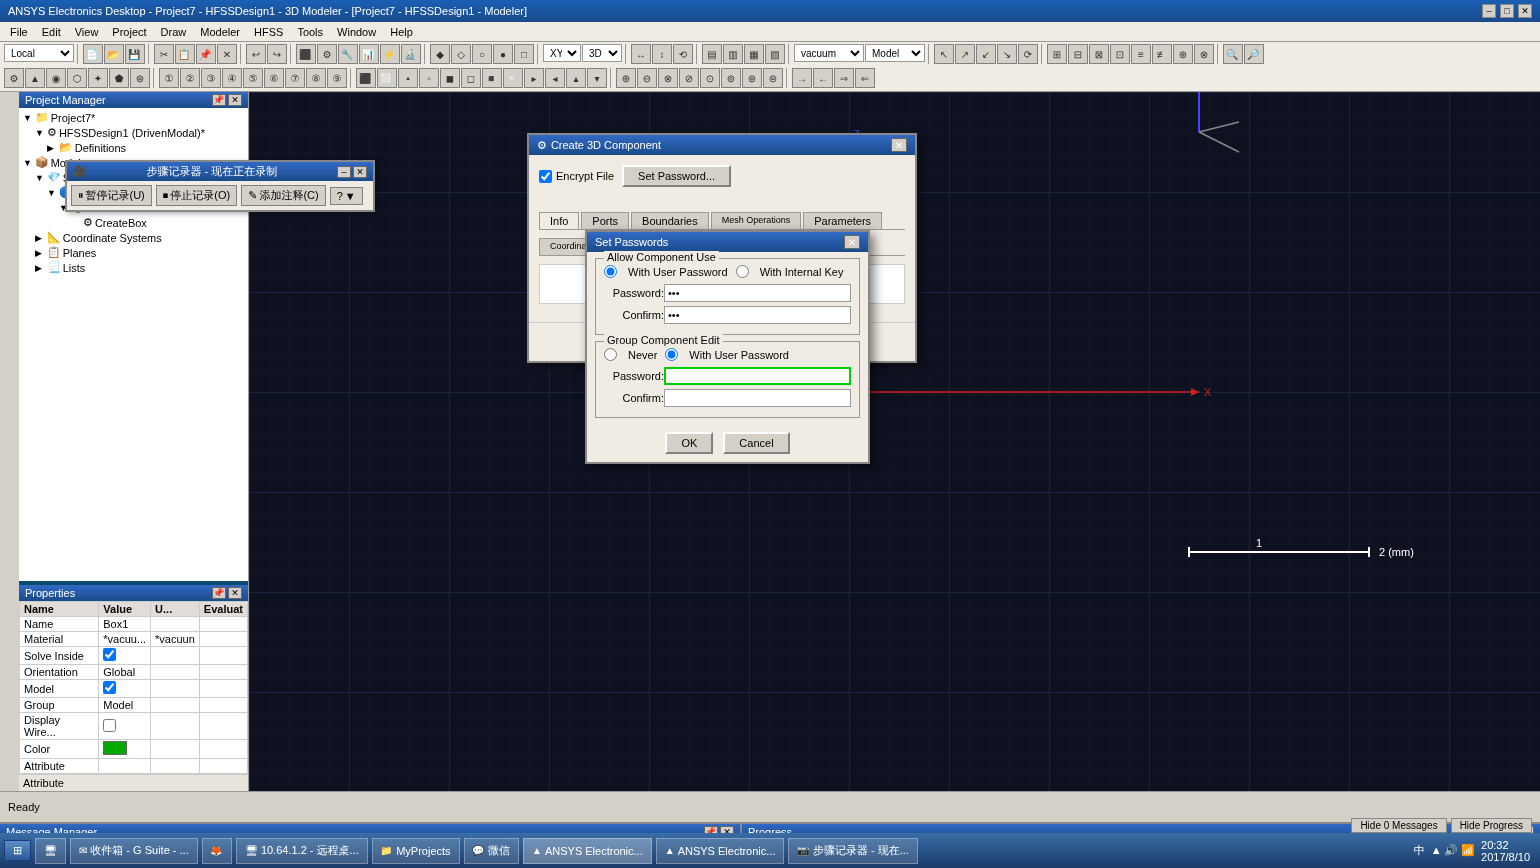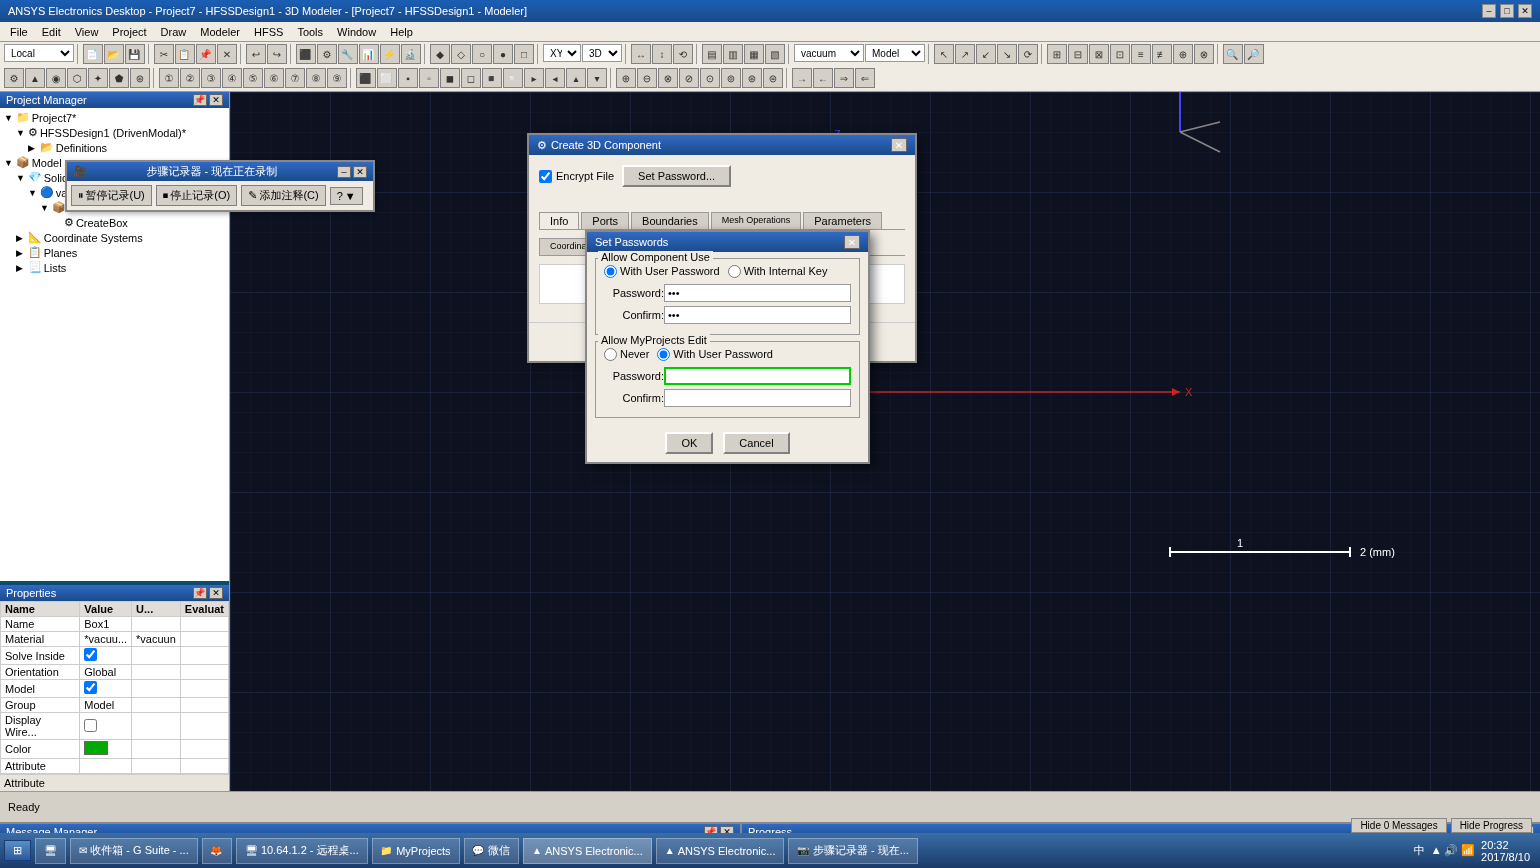--- a/index.html
+++ b/index.html
@@ -57,20 +57,21 @@
     .tb-separator { width: 3px; height: 20px; border-left: 1px solid #999; margin: 0 2px; }
     .tb-select {
       height: 18px; font-size: 10px; background: white; border: 1px solid #999;
       padding: 0 2px;
     }
 
     
     .main-layout {
       display: flex;
       height: calc(868px - 22px - 20px - 68px - 24px - 35px);
+      padding-left: 19px;
     }
 
     
     .left-panel {
       width: 230px;
       display: flex;
       flex-direction: column;
       border-right: 1px solid #999;
     }
 
@@ -334,27 +335,27 @@
     }
     .section-box {
       border: 1px solid #999;
       margin: 6px 8px;
       padding: 6px 8px;
       position: relative;
     }
     .section-legend {
       position: absolute;
       top: -8px;
-      left: 2px;
+      left: 8px;
       background: #f0ece4;
       padding: 0 3px;
       font-size: 11px;
     }
     .radio-row { display: flex; align-items: center; gap: 8px; margin-bottom: 6px; }
-    .radio-label { display: flex; align-items: flex-start; gap: 3px; cursor: pointer; }
+    .radio-label { display: flex; align-items: center; gap: 11px; cursor: pointer; }
     .form-row { display: flex; align-items: center; gap: 0; margin-bottom: 4px; }
     .form-label { width: 60px; text-align: right; font-size: 11px; }
     .form-input {
       flex: 1;
       height: 18px;
       border: 1px solid #999;
       padding: 1px 3px;
       font-size: 11px;
       background: white;
     }
@@ -875,21 +876,21 @@
       <span class="form-label">Password:</span>
       <input type="password" class="form-input" value="***" style="">
     </div>
     <div class="form-row">
       <span class="form-label">Confirm:</span>
       <input type="password" class="form-input" value="***" style="">
     </div>
   </div>
 
   <div class="section-box">
-    <span class="section-legend">Allow MyProjects Edit</span>
+    <span class="section-legend">Group Component Edit</span>
     <div class="radio-row">
       <label class="radio-label">
         <input type="radio" name="edit_pass" style="">
         <span>Never</span>
       </label>
       <label class="radio-label">
         <input type="radio" name="edit_pass" checked="" style="">
         <span>With User Password</span>
       </label>
     </div>

